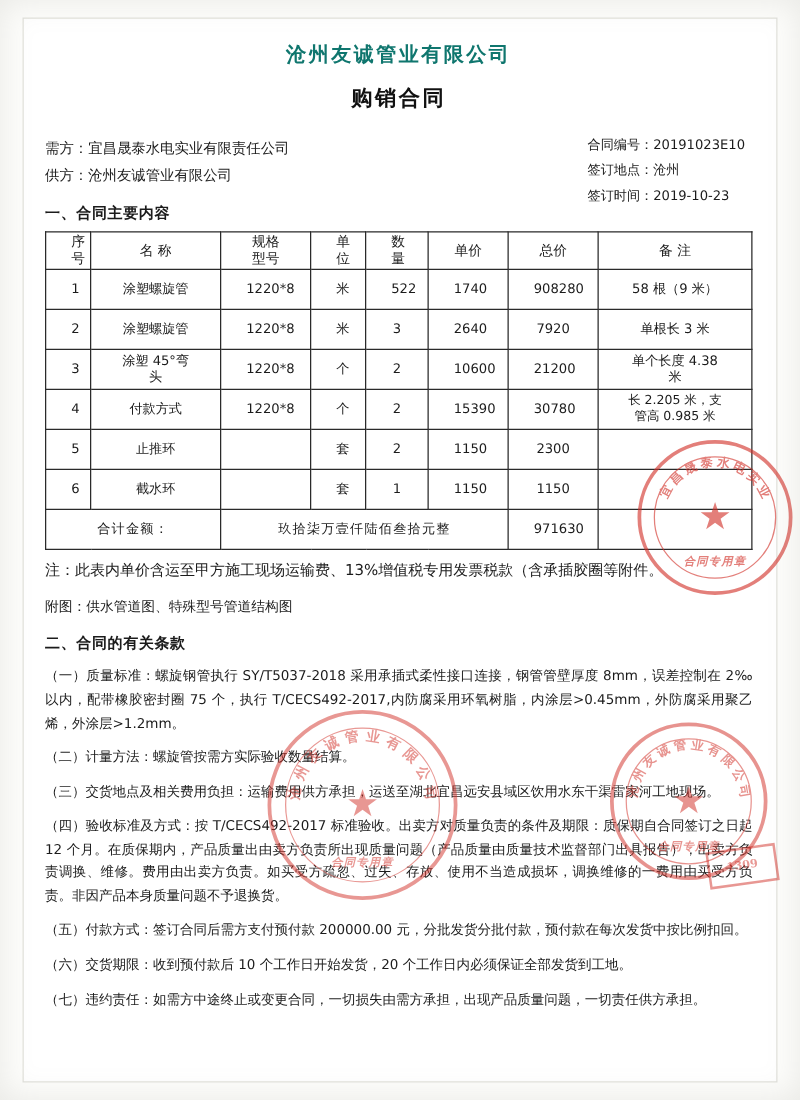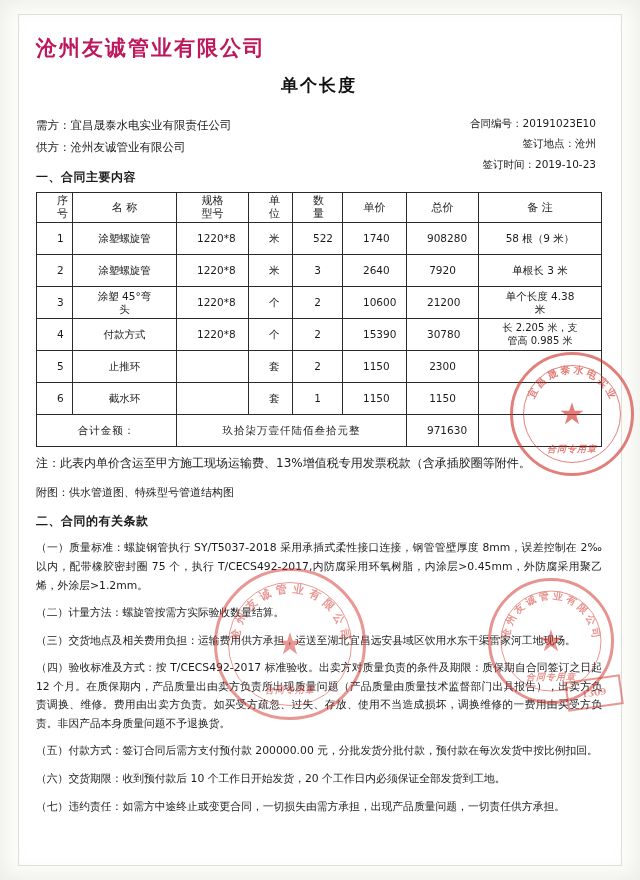--- a/index.html
+++ b/index.html
@@ -42,26 +42,26 @@
     box-sizing: border-box;
   }
   .content {
     position: absolute;
     left: 36px;
     top: 34px;
     width: 566px;
     z-index: 20;
   }
   .title-main {
-    text-align: left;
+    text-align: center;
     font-family: "DejaVu Serif", serif;
-    font-size: 21px;
+    font-size: 16px;
     font-weight: bold;
     letter-spacing: 2px;
-    color: #be185d;
+    color: #0f766e;
   }
   .title-sub {
     text-align: center;
     font-family: "DejaVu Serif", serif;
     font-size: 17px;
     font-weight: bold;
     letter-spacing: 2px;
     margin-top: 12px;
     color: #111;
   }
@@ -75,21 +75,21 @@
     display: block;
   }
   .meta {
     position: absolute;
     right: 6px;
     top: -2px;
     font-size: 10.5px;
     line-height: 1.95;
     text-align: left;
   }
-  .meta div { white-space: nowrap; text-align: right; }
+  .meta div { white-space: nowrap; }
   .section-head {
     margin-top: 10px;
     font-size: 12px;
     font-weight: bold;
     letter-spacing: 0.5px;
   }
   table.goods {
     margin-top: 6px;
     width: 100%;
     border-collapse: collapse;
@@ -245,21 +245,21 @@
 </style>
 </head>
 <body>
 
 <div class="page">
   <div class="sheet"></div>
 
   <div class="content">
 
     <div class="title-main">沧州友诚管业有限公司</div>
-    <div class="title-sub">单个长度</div>
+    <div class="title-sub">购销合同</div>
 
     <div class="parties">
       <span class="party-line">需方：宜昌晟泰水电实业有限责任公司</span>
       <span class="party-line">供方：沧州友诚管业有限公司</span>
       <div class="meta">
         <div>合同编号：20191023E10</div>
         <div>签订地点：沧州</div>
         <div>签订时间：2019-10-23</div>
       </div>
     </div>

